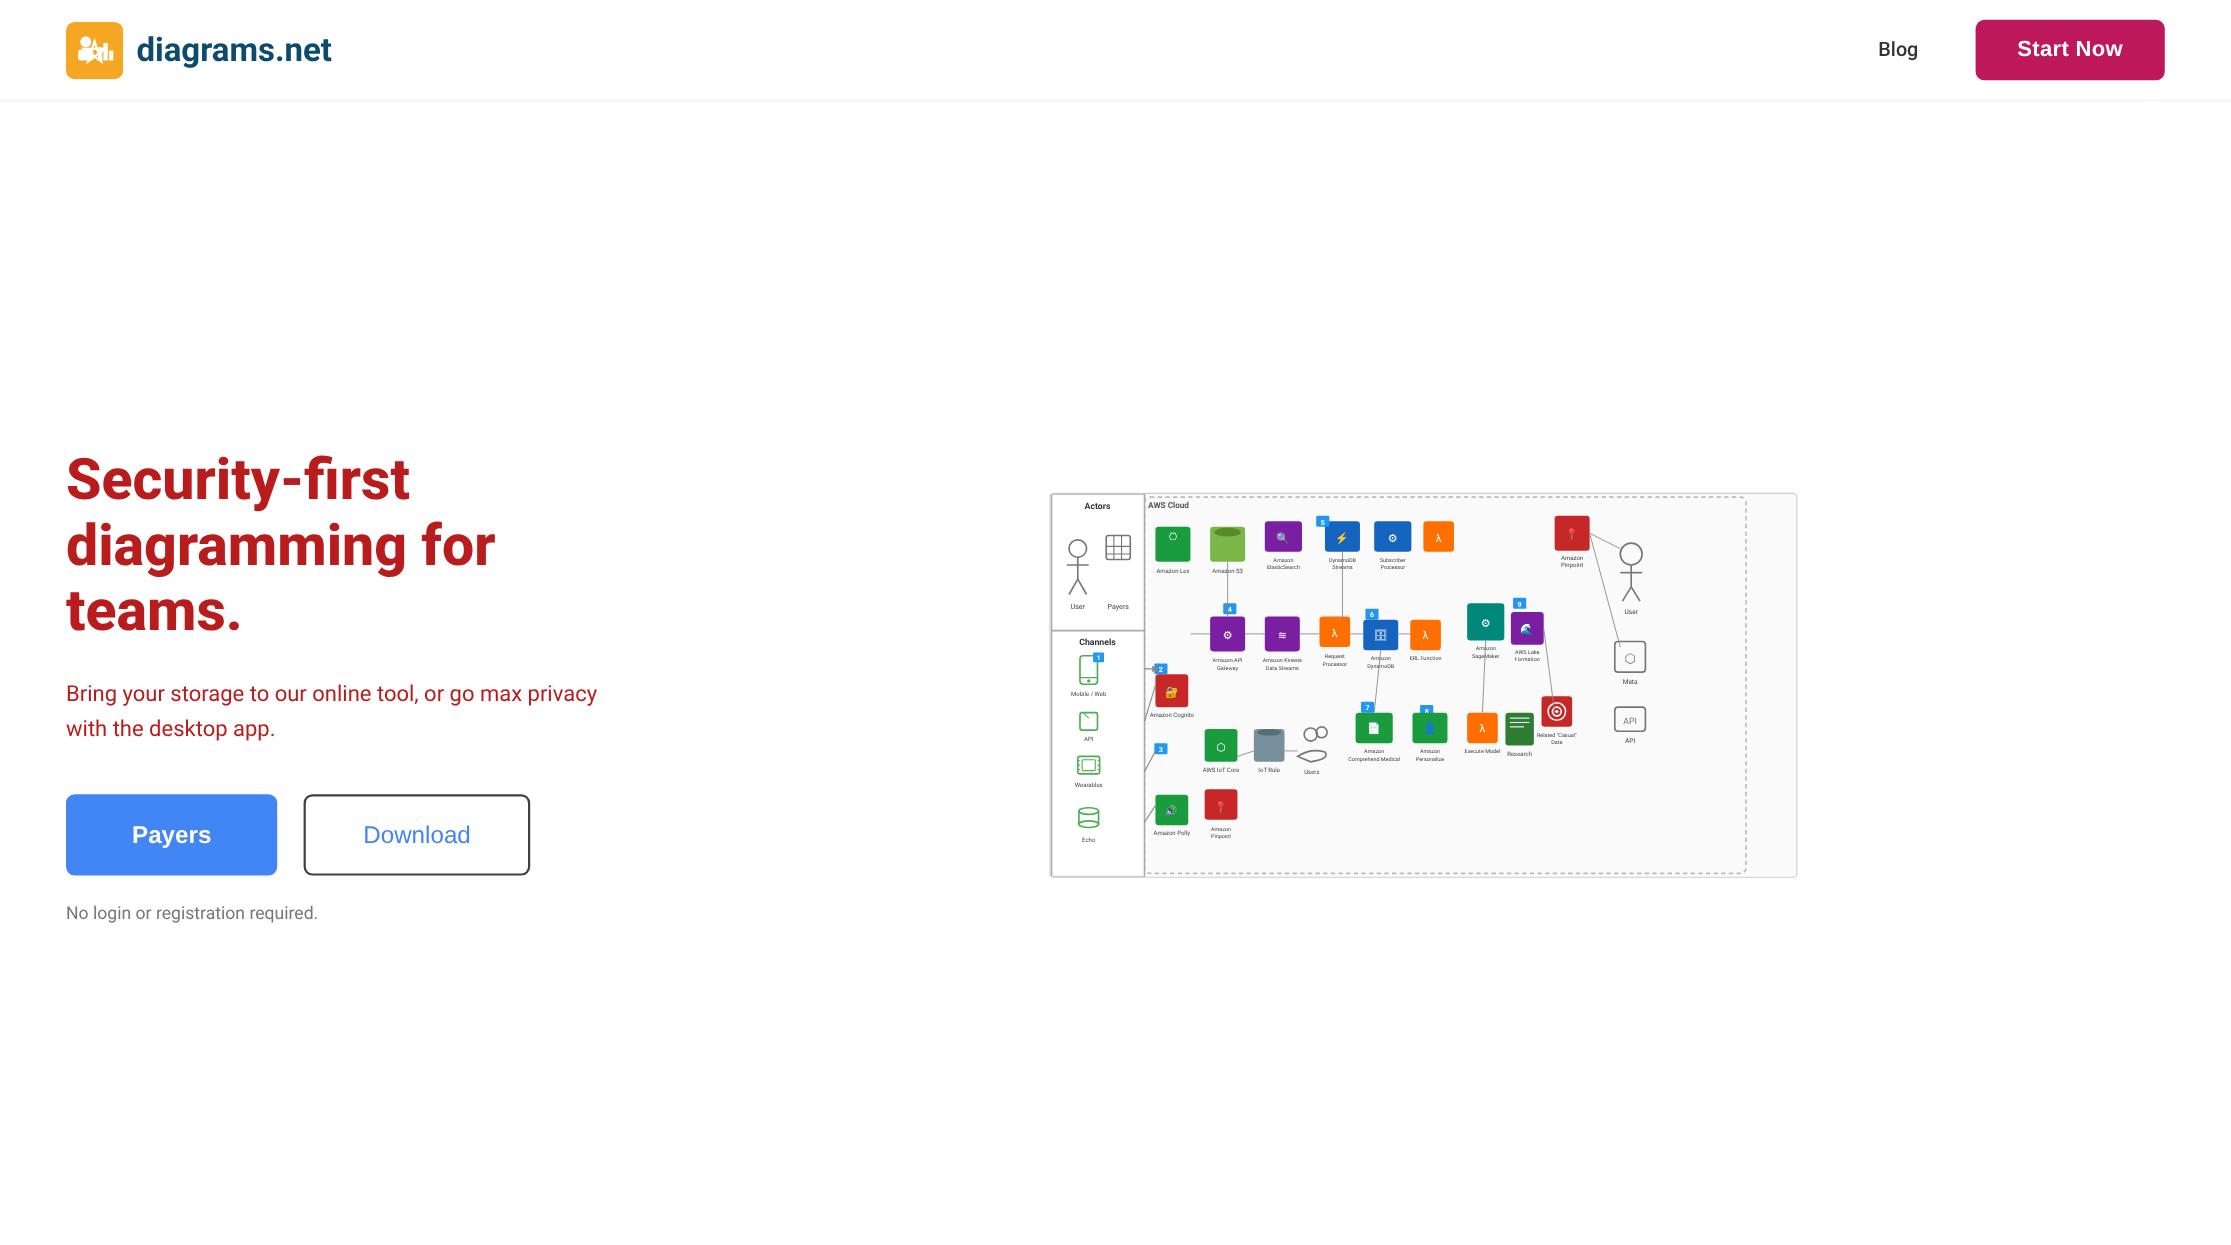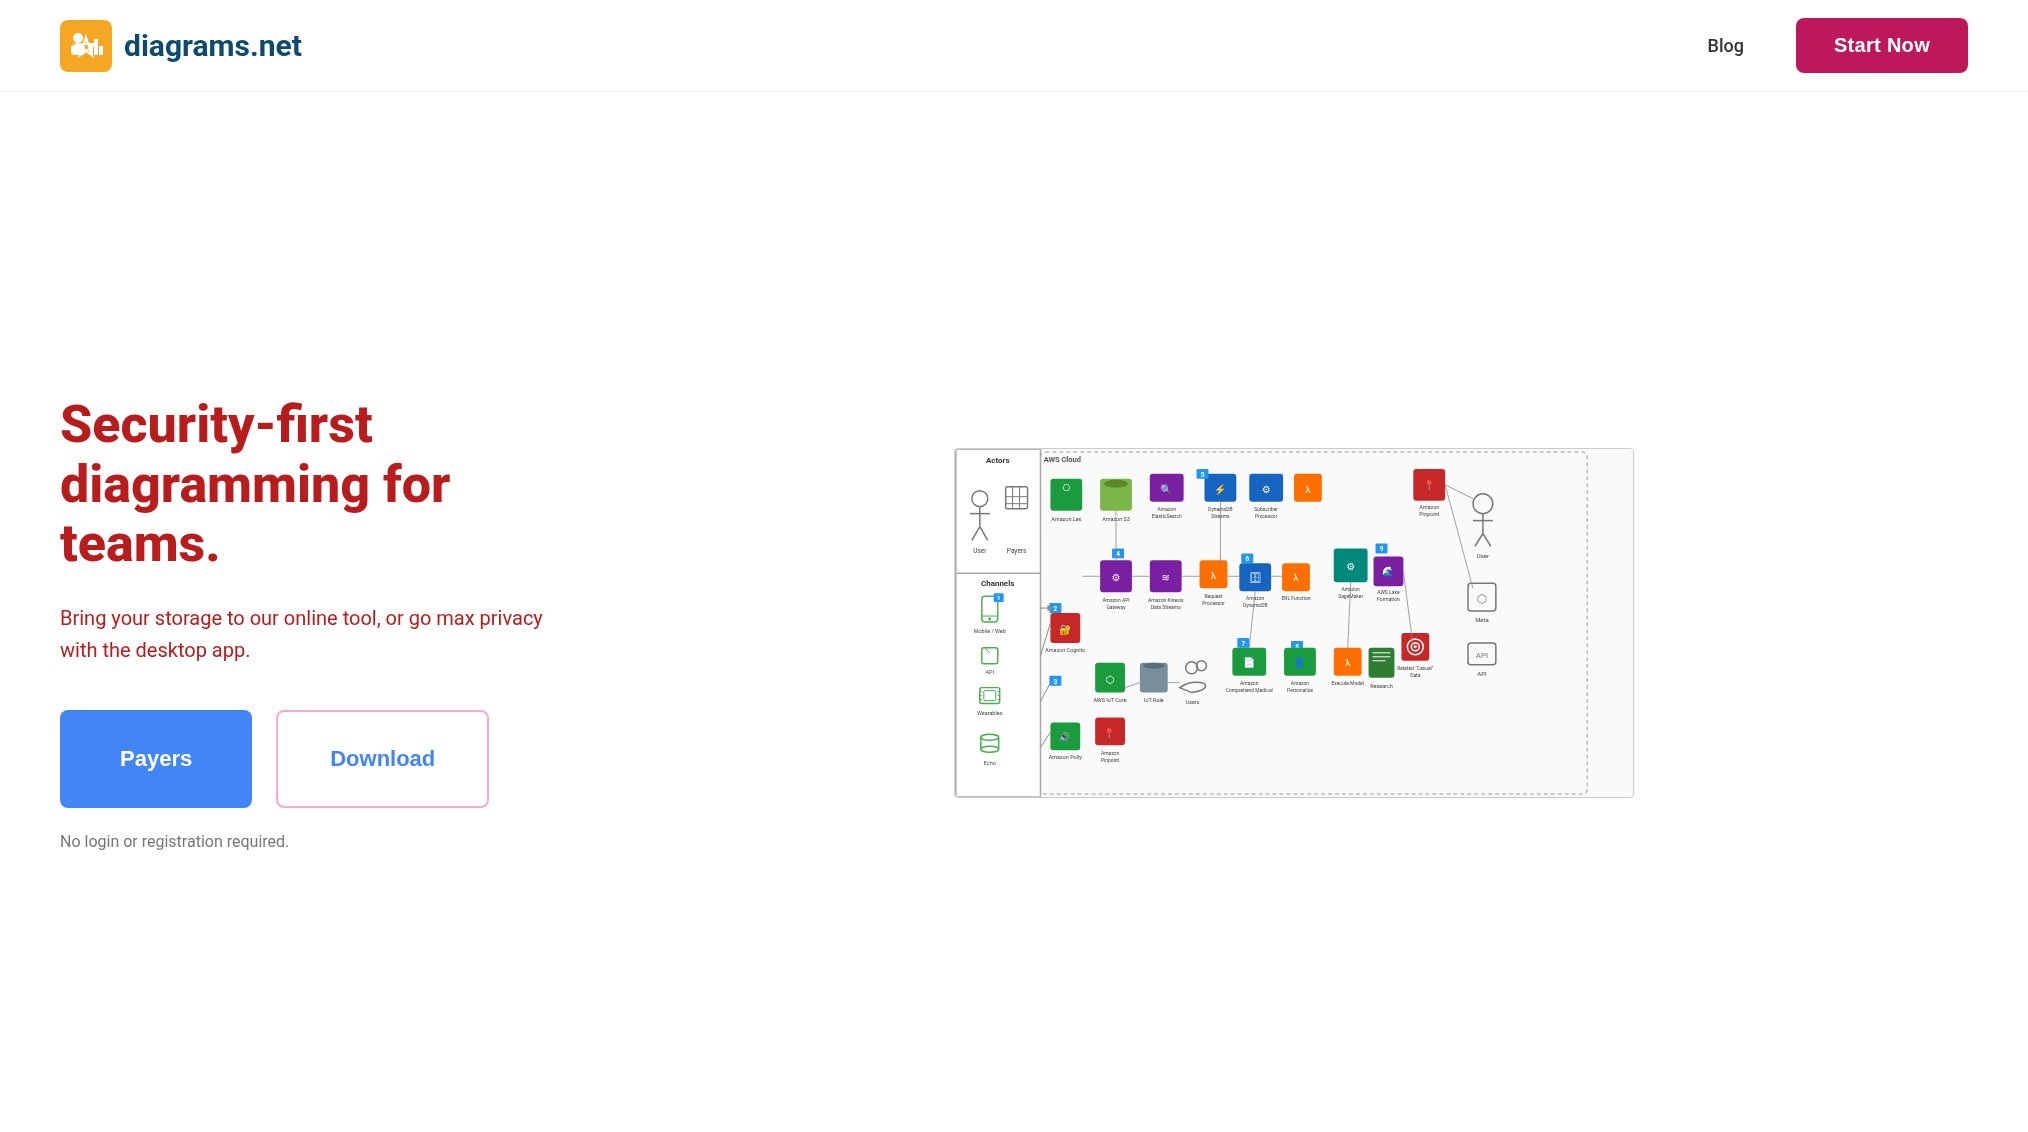--- a/index.html
+++ b/index.html
@@ -97,25 +97,25 @@
       border: none;
       border-radius: 8px;
       padding: 22px 60px;
       font-size: 22px;
       font-weight: 700;
       cursor: pointer;
     }
     .btn-download {
       background: #fff;
       color: #4285f4;
-      border: 2px solid #f9a8d4;
+      border: 2px solid #404040;
       border-radius: 8px;
-      padding: 34px 52px;
+      padding: 22px 52px;
       font-size: 22px;
-      font-weight: 700;
+      font-weight: 400;
       cursor: pointer;
     }
     .hero-note {
       font-size: 16px;
       color: #777;
     }
 
     
     .hero-right {
       flex: 1;

